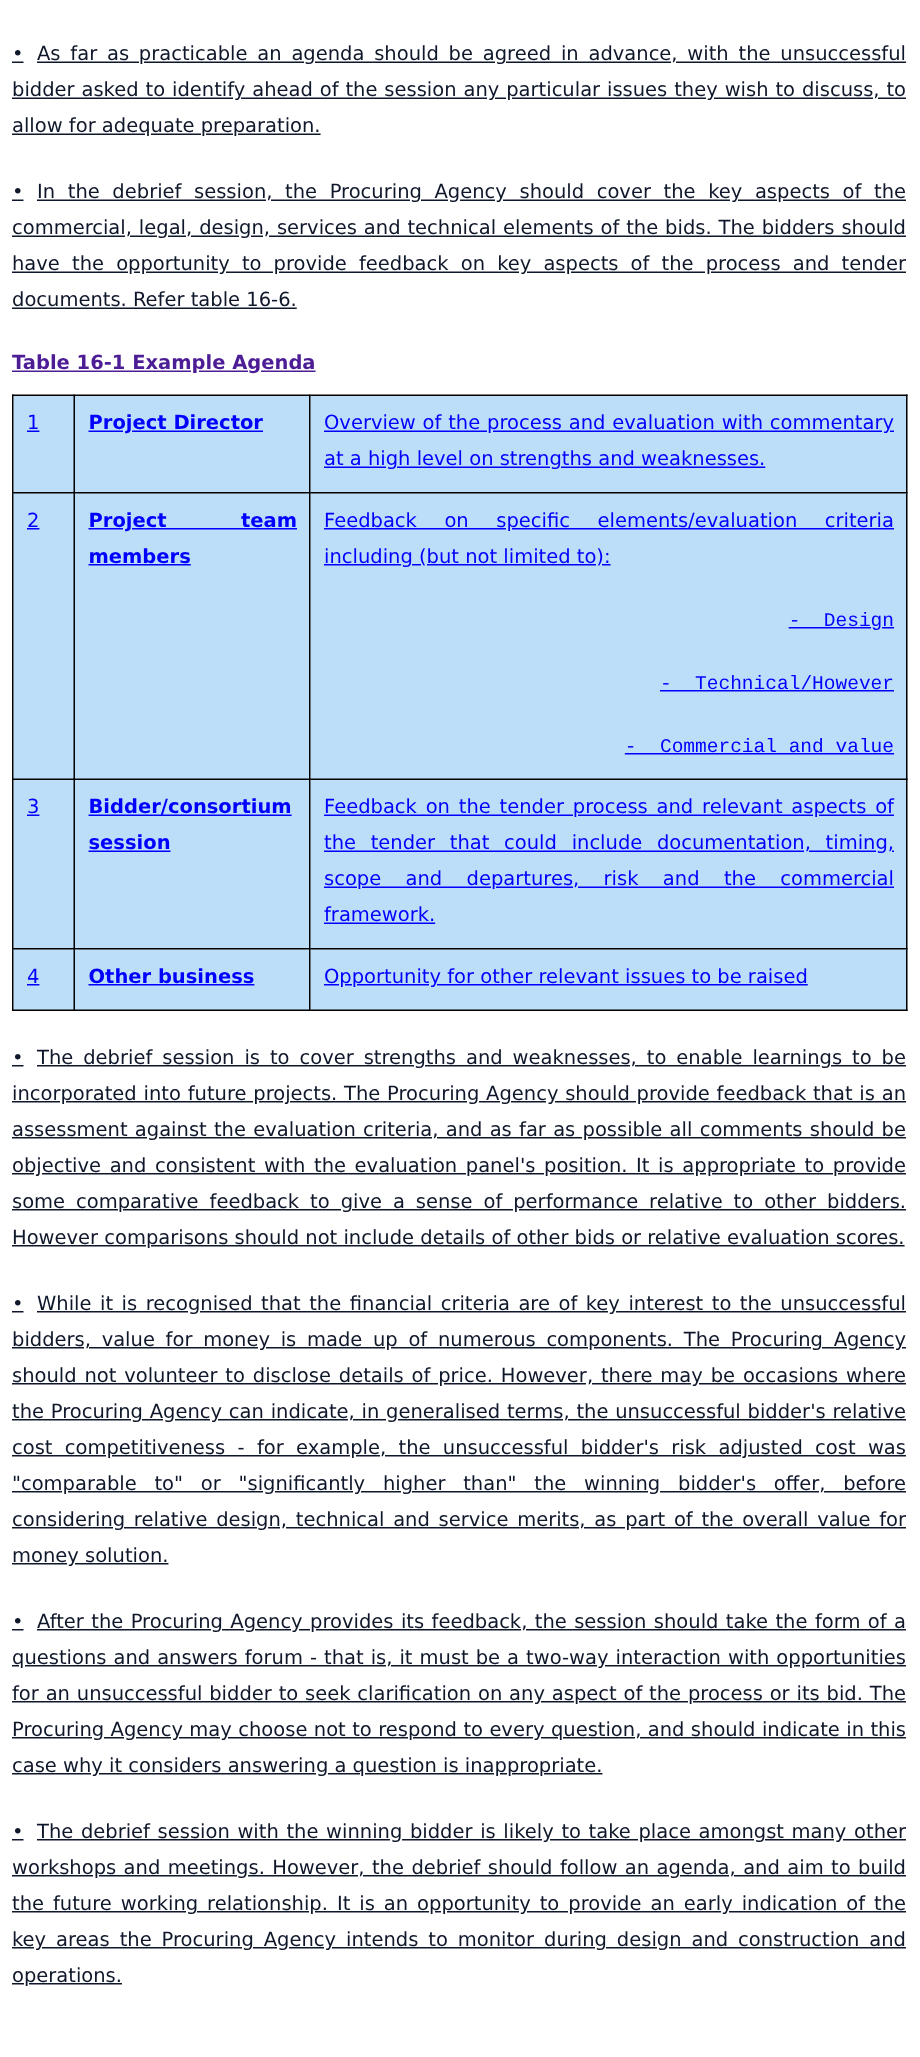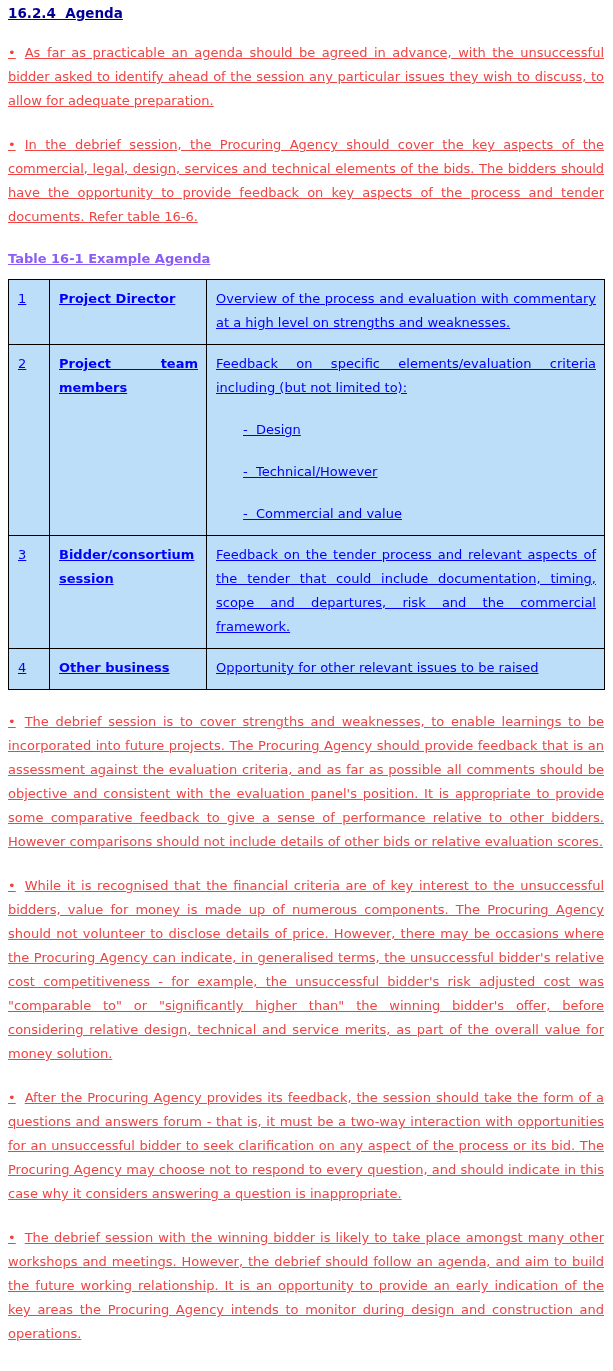--- a/index.html
+++ b/index.html
@@ -17,33 +17,33 @@
   }
   .section-heading {
     font-size: 13.5px;
     font-weight: bold;
     color: #000099;
     text-decoration: underline;
     white-space: pre-wrap;
     margin: 0;
   }
   .bullet-para {
-    color: #ef4444;
+    color: #0f172a;
     text-decoration: underline;
     text-align: justify;
     line-height: 24px;
     margin: 20px 0 0 0;
   }
   .bullet {
     margin-right: 9px;
   }
   .table-caption {
     font-size: 13px;
     font-weight: bold;
-    color: #8b5cf6;
+    color: #4c1d95;
     text-decoration: underline;
     white-space: pre-wrap;
     margin: 22px 0 13px 0;
   }
   table.agenda {
     border-collapse: collapse;
     table-layout: fixed;
     width: 597px;
   }
   table.agenda td {
@@ -57,29 +57,29 @@
     padding: 7px 8px 9px 9px;
     overflow-wrap: break-word;
   }
   td.col-num   { width: 23px; text-align: left; }
   td.col-presenter { width: 139px; font-weight: bold; }
   td.col-desc  { }
   .sub-item {
     margin-top: 18px;
     margin-left: 27px;
     white-space: pre-wrap;
-    text-align: left;
+    text-align: right;
+    font-family: Liberation Mono, monospace;
   }
 </style>
 </head>
 <body>
 
 <main class="page">
 
-  <h2 class="section-heading">16.2.4  Agenda</h2>
 
   <p class="bullet-para"><span class="bullet">•</span><span>As far as practicable an agenda should be agreed in advance, with the unsuccessful bidder asked to identify ahead of the session any particular issues they wish to discuss, to allow for adequate preparation.</span></p>
 
   <p class="bullet-para"><span class="bullet">•</span><span>In the debrief session, the Procuring Agency should cover the key aspects of the commercial, legal, design, services and technical elements of the bids. The bidders should have the opportunity to provide feedback on key aspects of the process and tender documents. Refer table 16-6.</span></p>
 
   <h3 class="table-caption">Table 16-1 Example Agenda</h3>
 
   <table class="agenda">
     <tbody>
       <tr>

